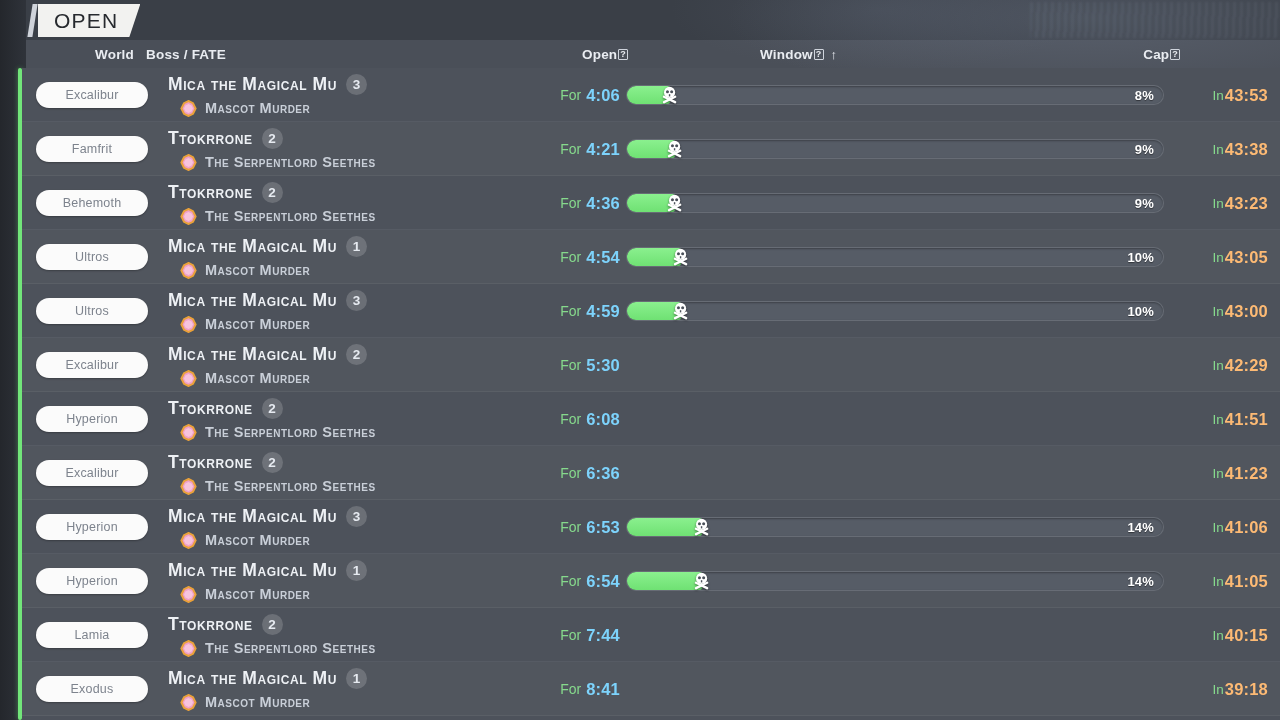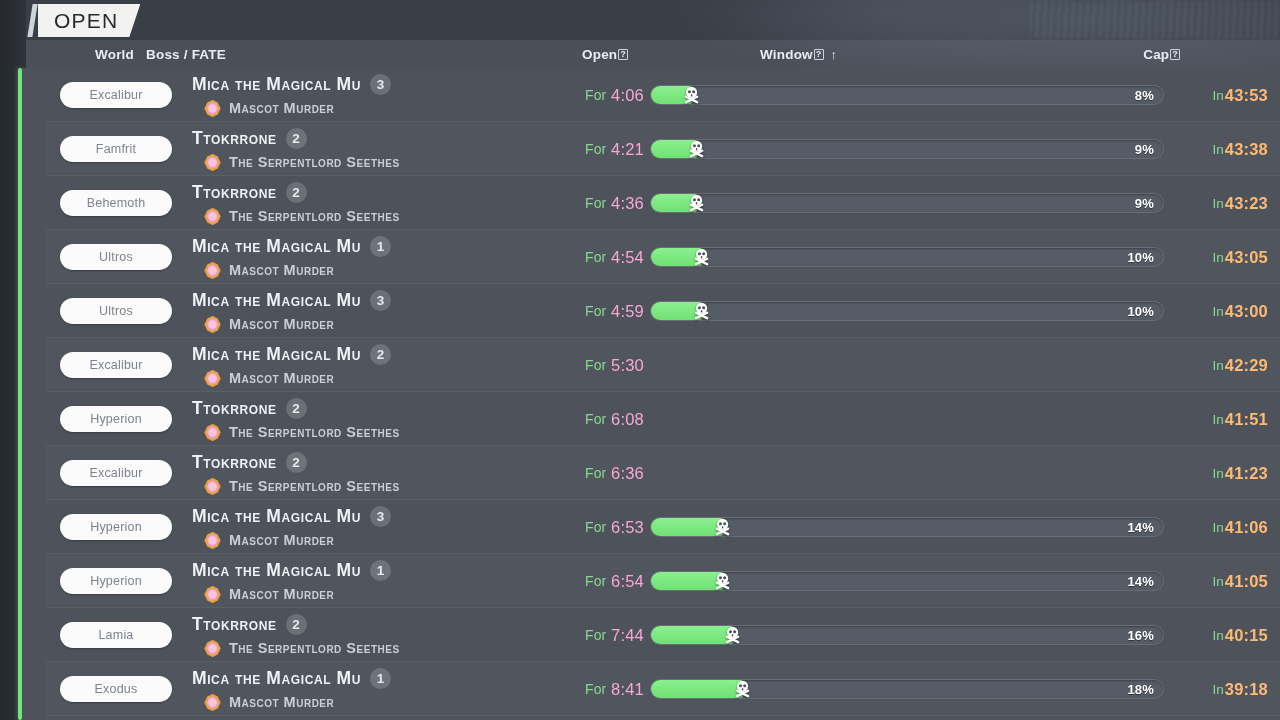--- a/index.html
+++ b/index.html
@@ -48,21 +48,21 @@
   .ch-win   { left:760px; width:210px; justify-content:flex-start; }
   .ch-cap   { left:1090px; width:90px; justify-content:flex-end; }
   .sup { font-size:9px; vertical-align:super; margin-left:1px;
          border:1px solid #cfd4dc; padding:0 1px; line-height:1; border-radius:1px; }
   .sortarrow { margin-left:7px; font-size:13px; font-weight:normal; }
 
   
   .table { position:absolute; left:18px; top:68px; width:1262px; height:652px; }
   .accentbar { position:absolute; left:0; top:0; width:4px; height:100%;
                background:#72e67a; border-radius:2px; box-shadow:0 0 5px rgba(114,230,122,.45); }
-  .rows { position:absolute; left:4px; top:0; right:0; bottom:0; background:#4d525b;padding-left:24px; }
+  .rows { position:absolute; left:4px; top:0; right:0; bottom:0; background:#4d525b; }
 
   .row { position:relative; height:54px; border-bottom:1px solid rgba(255,255,255,.055); }
   .row:nth-child(even) { background:rgba(255,255,255,.022); }
 
   
   .pill {
     position:absolute; left:14px; top:14px; width:112px; height:26px;
     background:#fbfbfb; border-radius:13px;
     display:flex; align-items:center; justify-content:center;
     color:#7d838d; font-size:12.5px; letter-spacing:.2px;
@@ -89,21 +89,21 @@
     color:#c9cfd8; font-size:14.5px; font-variant:small-caps;
     font-weight:bold; letter-spacing:.5px; line-height:1;
   }
 
   
   .opentime {
     position:absolute; left:500px; top:0; width:98px; height:54px;
     display:flex; align-items:center; justify-content:flex-end; gap:5px;
   }
   .for-lbl { color:#86d98c; font-size:14px; }
-  .for-val { color:#f9a8d4; font-size:16.5px; font-weight:normal; letter-spacing:.2px; }
+  .for-val { color:#7dd3fc; font-size:16.5px; font-weight:bold; letter-spacing:.2px; }
 
   
   .track {
     position:absolute; left:604px; top:17px; right:116px; height:20px;
     background:#565c66; border:1px solid rgba(255,255,255,.10); border-radius:10px;
     box-shadow:inset 0 1px 2px rgba(0,0,0,.30);
   }
   .fill {
     position:absolute; left:0; top:0; height:100%;
     background:linear-gradient(180deg,#8af08e,#6fe173);
@@ -615,34 +615,20 @@
         </span>
         <span class="fatename">The Serpentlord Seethes</span>
       </div>
     </div>
 
     <div class="opentime">
       <span class="for-lbl">For</span>
       <span class="for-val">7:44</span>
     </div>
 
-    <div class="track">
-      <div class="fill" style="width: 16%;"></div>
-      <span class="skull" style="left: 16%;">
-        <svg width="22" height="22" viewBox="0 0 22 22">
-          <circle cx="11" cy="8.4" r="5.6" fill="#ffffff"></circle>
-          <circle cx="8.9" cy="7.8" r="1.5" fill="#4a5059"></circle>
-          <circle cx="13.1" cy="7.8" r="1.5" fill="#4a5059"></circle>
-          <rect x="10.3" y="10.2" width="1.4" height="2.2" fill="#4a5059"></rect>
-          <rect x="3.6" y="14.2" width="14.8" height="2.5" rx="1.25" fill="#ffffff" transform="rotate(26 11 15.4)"></rect>
-          <rect x="3.6" y="14.2" width="14.8" height="2.5" rx="1.25" fill="#ffffff" transform="rotate(-26 11 15.4)"></rect>
-        </svg>
-      </span>
-      <span class="pct">16%</span>
-    </div>
 
     <div class="cap">
       <span class="in-lbl">In</span>
       <span class="in-val">40:15</span>
     </div>
   </div>
 
   <div class="row">
     <div class="pill">
       <span>Exodus</span>
@@ -662,34 +648,20 @@
         </span>
         <span class="fatename">Mascot Murder</span>
       </div>
     </div>
 
     <div class="opentime">
       <span class="for-lbl">For</span>
       <span class="for-val">8:41</span>
     </div>
 
-    <div class="track">
-      <div class="fill" style="width: 18%;"></div>
-      <span class="skull" style="left: 18%;">
-        <svg width="22" height="22" viewBox="0 0 22 22">
-          <circle cx="11" cy="8.4" r="5.6" fill="#ffffff"></circle>
-          <circle cx="8.9" cy="7.8" r="1.5" fill="#4a5059"></circle>
-          <circle cx="13.1" cy="7.8" r="1.5" fill="#4a5059"></circle>
-          <rect x="10.3" y="10.2" width="1.4" height="2.2" fill="#4a5059"></rect>
-          <rect x="3.6" y="14.2" width="14.8" height="2.5" rx="1.25" fill="#ffffff" transform="rotate(26 11 15.4)"></rect>
-          <rect x="3.6" y="14.2" width="14.8" height="2.5" rx="1.25" fill="#ffffff" transform="rotate(-26 11 15.4)"></rect>
-        </svg>
-      </span>
-      <span class="pct">18%</span>
-    </div>
 
     <div class="cap">
       <span class="in-lbl">In</span>
       <span class="in-val">39:18</span>
     </div>
   </div>
 </div>
   </div>
 </div>
 

